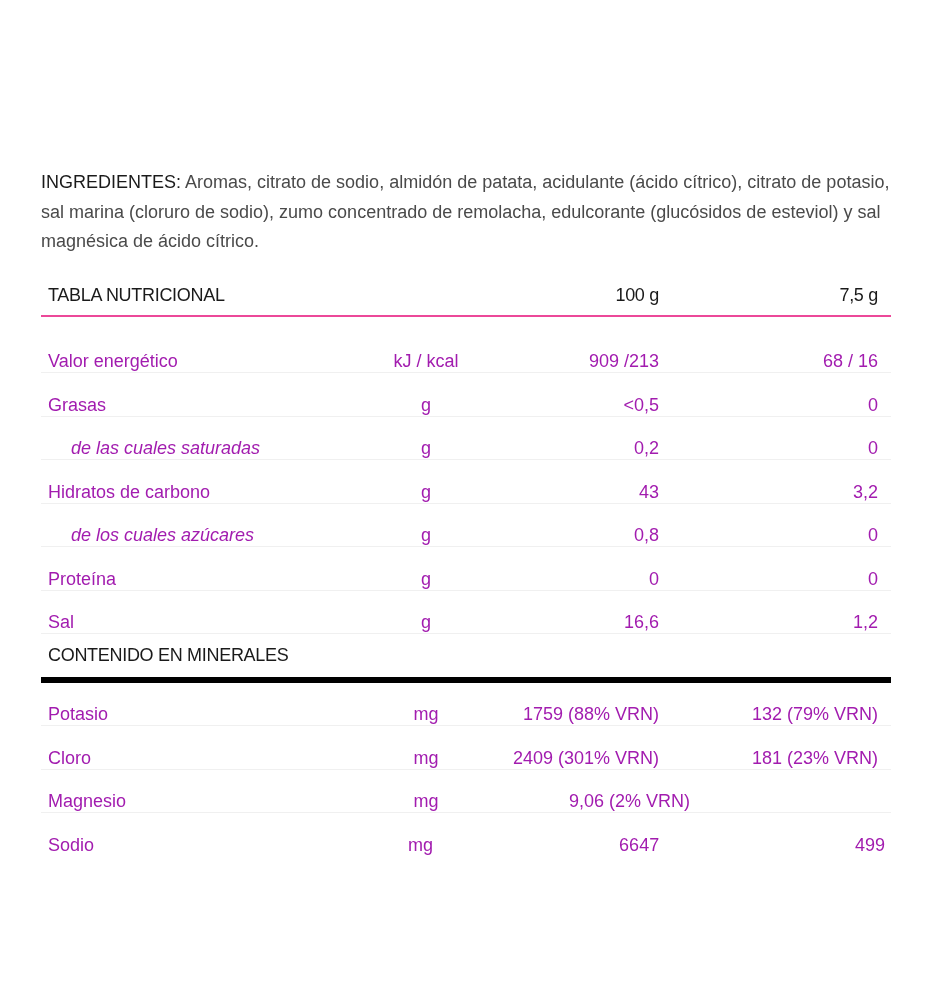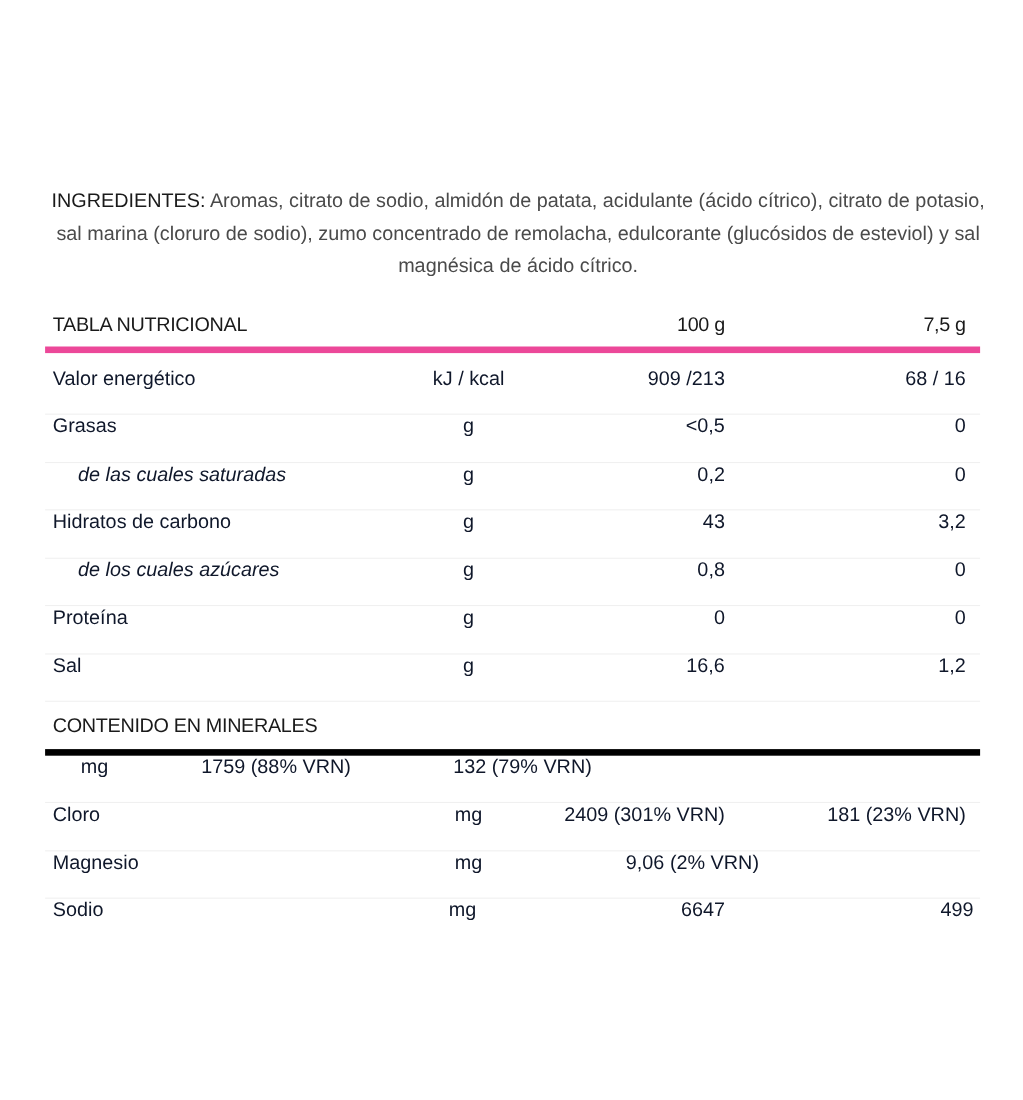--- a/index.html
+++ b/index.html
@@ -1,25 +1,25 @@
 <!DOCTYPE html>
 <html><head>
   <meta charset="utf-8">
   <style>
     html, body { margin: 0; padding: 0; background: #ffffff; }
     body { width: 930px; height: 1000px; position: relative; overflow: hidden;
       font-family: "Liberation Sans", "DejaVu Sans", sans-serif; color: #444444; }
     .ingredients { position: absolute; left: 41px; top: 168px; width: 860px;
-      font-size: 18px; line-height: 29.5px; color: #4a4a4a; text-align: center; }
+      font-size: 18px; line-height: 29.5px; color: #4a4a4a; }
     .ingredients .label { color: #1a1a1a; }
     .table { position: absolute; left: 41px; top: 275px; width: 850px; }
-    .hdr { display: flex; align-items: center; height: 40px; border-bottom: 6px solid #ec4899;
+    .hdr { display: flex; align-items: center; height: 40px; border-bottom: 2px solid #ec4899;
       font-size: 18px; color: #1a1a1a; letter-spacing: -0.3px; }
-    .row { display: flex; align-items: flex-start; height: 42.5px; border-bottom: 1px solid #f0f0f0;
-      font-size: 18px; color: #0f172a; }
+    .row { display: flex; align-items: flex-end; height: 42.5px; border-bottom: 1px solid #f0f0f0;
+      font-size: 18px; color: #a21caf; }
     .row.first { margin-top: 13px; height: 42px; }
     .section { display: flex; align-items: center; height: 42.5px; border-bottom: 6px solid #000000;
       font-size: 18px; color: #1a1a1a; letter-spacing: -0.3px; }
     .c-name { width: 340px; padding-left: 7px; box-sizing: border-box; }
     .c-name.indent { padding-left: 30px; font-style: italic; }
     .c-unit { width: 90px; text-align: center; }
     .c-100 { width: 188px; text-align: right; }
     .c-serv { width: 225px; text-align: right; padding-right: 6px; box-sizing: border-box; }
     .hdr .c-name { padding-left: 7px; }
     .last { border-bottom: none; gap: 24px; }
@@ -78,20 +78,21 @@
     <div class="c-unit">g</div>
     <div class="c-100">16,6</div>
     <div class="c-serv">1,2</div>
   </div>
 
   <div class="section">
     <div class="c-name">CONTENIDO EN MINERALES</div>
   </div>
 
   <div class="row">
+    <div class="c-name">Potasio</div>
     <div class="c-unit">mg</div>
     <div class="c-100">1759 (88% VRN)</div>
     <div class="c-serv">132 (79% VRN)</div>
   </div>
   <div class="row">
     <div class="c-name">Cloro</div>
     <div class="c-unit">mg</div>
     <div class="c-100">2409 (301% VRN)</div>
     <div class="c-serv">181 (23% VRN)</div>
   </div>

